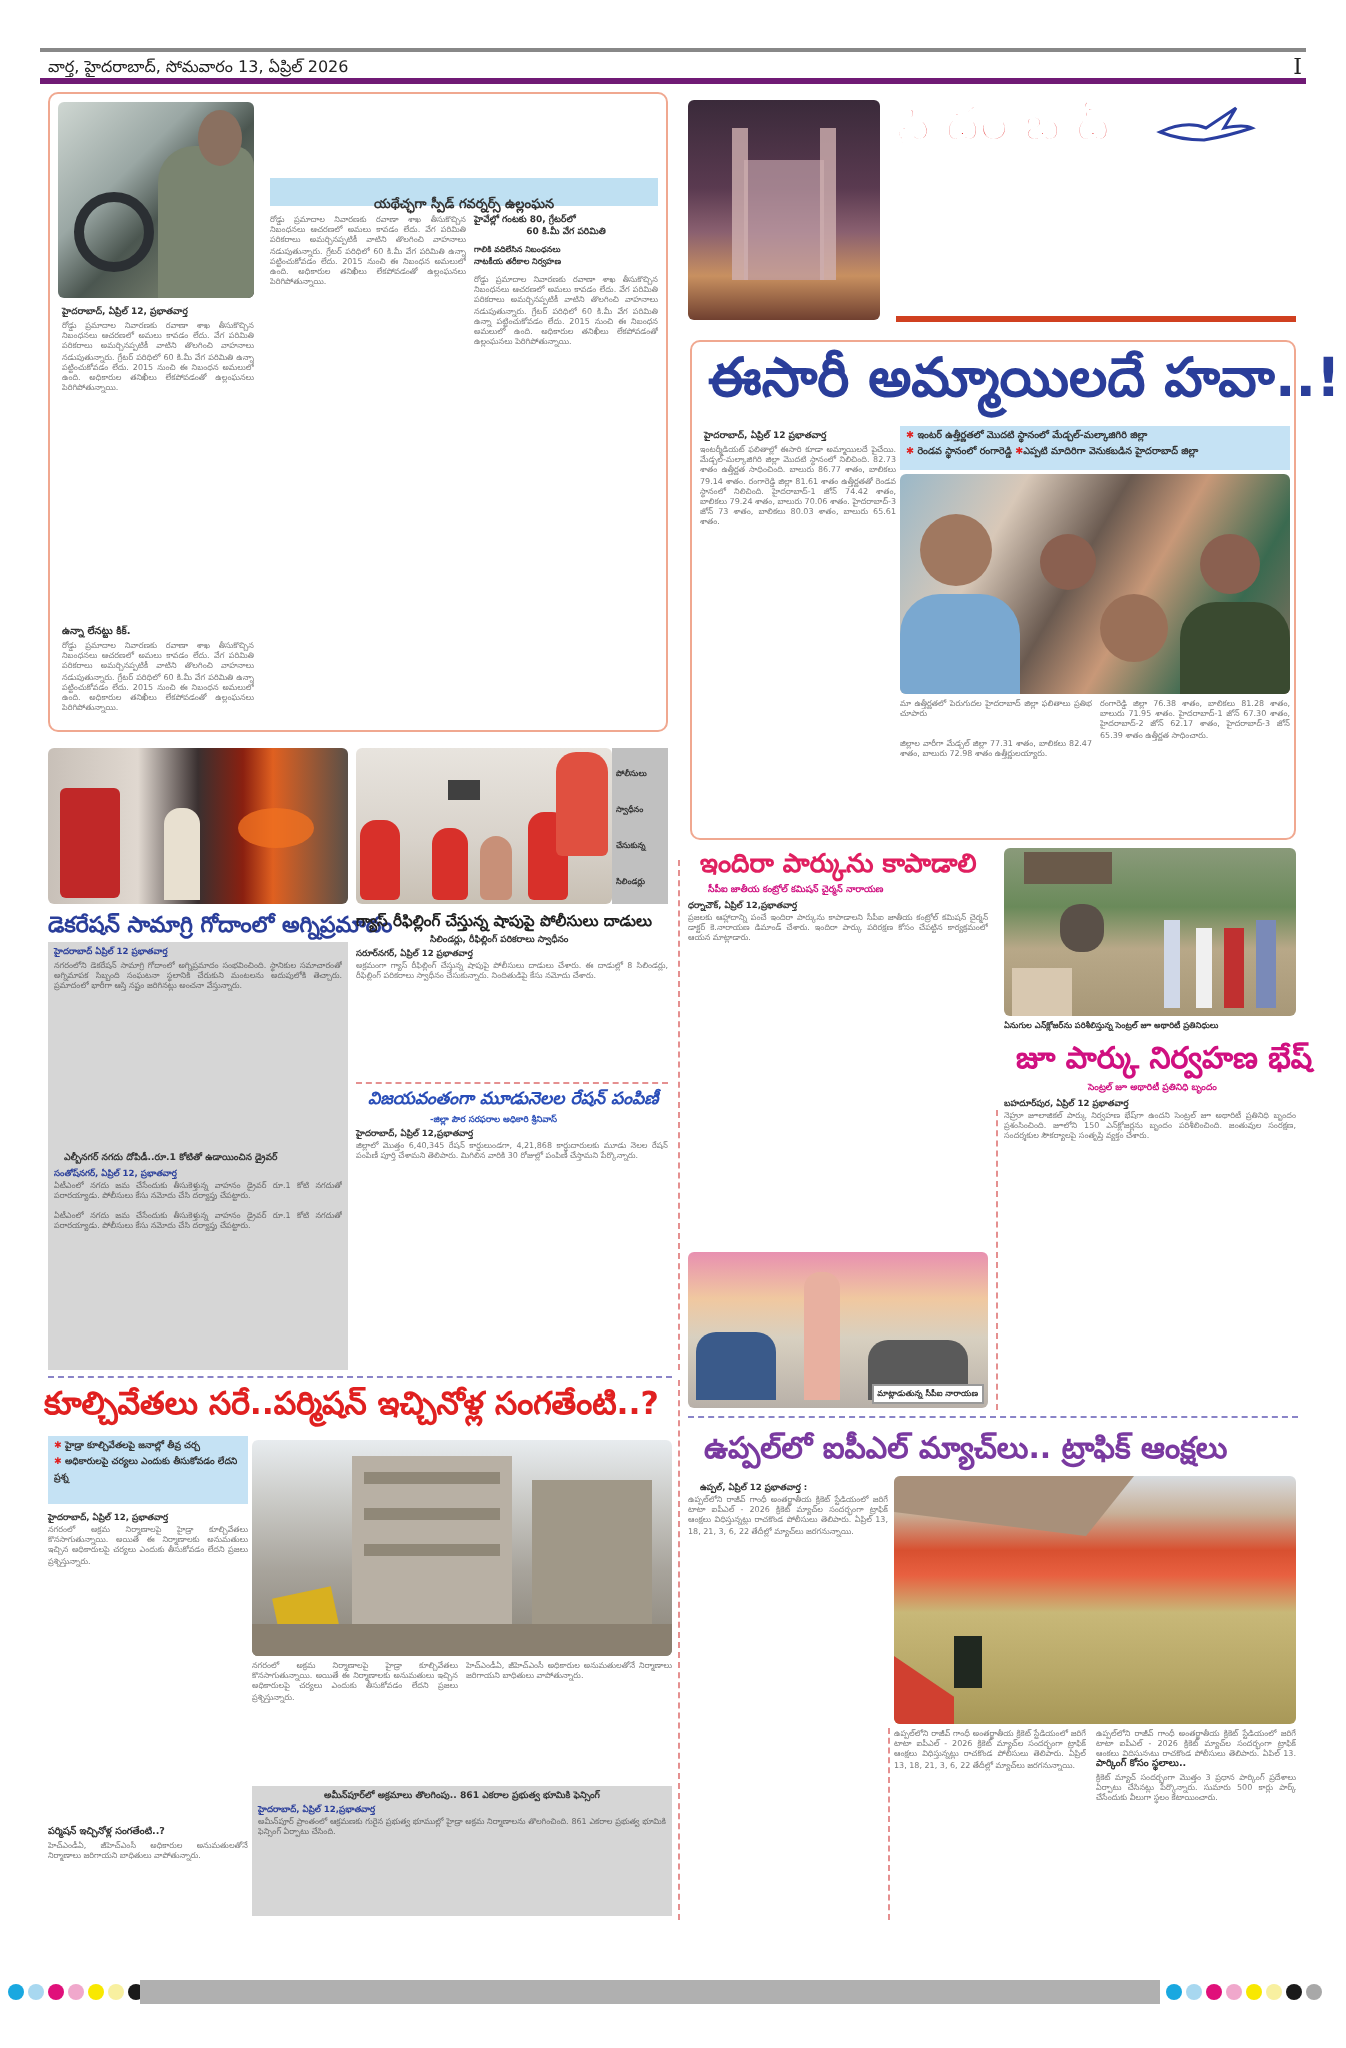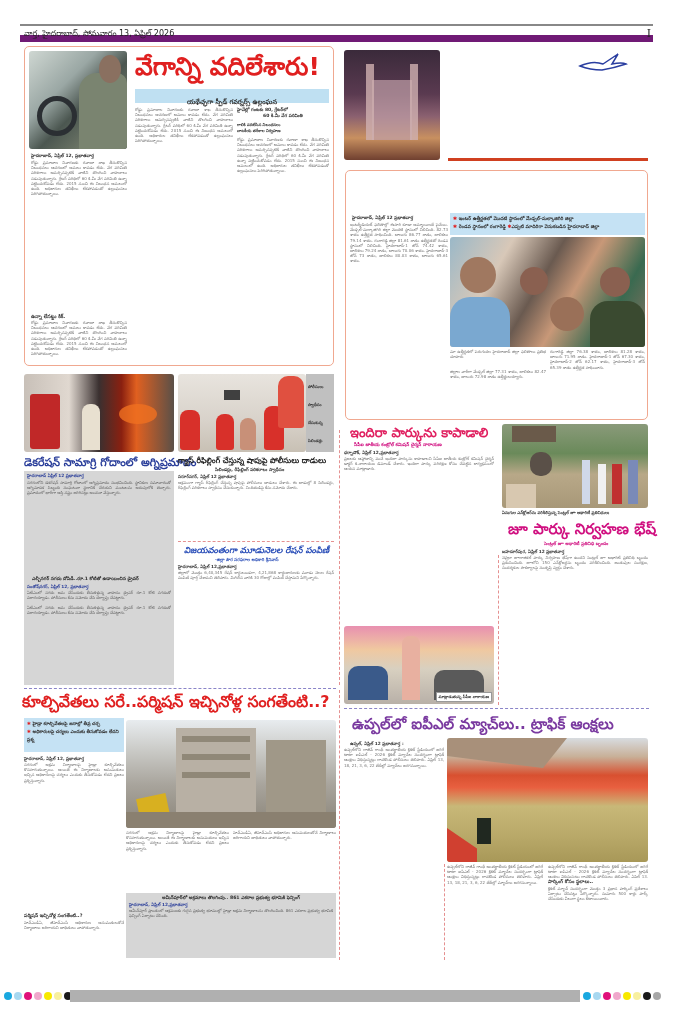--- a/index.html
+++ b/index.html
@@ -1,18 +1,18 @@
 <!DOCTYPE html>
 <html><head>
 <meta charset="utf-8">
 <style>
 *{box-sizing:border-box;margin:0;padding:0}
 body{width:673px;height:1024px;background:#fff;font-family:"DejaVu Sans",sans-serif;position:relative;overflow:hidden;color:#333}
 .abs{position:absolute}
-.hdr{left:20px;top:24px;width:633px;height:18px;border-top:2px solid #888;border-bottom:7px solid #701a75;font-size:8px;line-height:15px;color:#222;padding-left:4px}
+.hdr{left:20px;top:24px;width:633px;height:18px;border-top:2px solid #888;border-bottom:3px solid #701a75;font-size:8px;line-height:15px;color:#222;padding-left:4px}
 .hdr .pg{position:absolute;right:2px;top:0;font-family:"DejaVu Serif",serif;font-size:11px}
 .box{border:1.5px solid #f0a890;border-radius:5px;background:#fff}
 .txt{font-size:4px;line-height:5.2px;color:#777;overflow:hidden;text-align:justify}
 .dash-h{border-top:1.5px dashed #8a84c8}
 .dash-v{border-left:1.5px dashed #e59090}
 .h-red{color:#e02020;font-weight:bold;white-space:nowrap}
 .h-blue{color:#2a3e9a;font-weight:bold;white-space:nowrap}
 .h-mag{color:#d01080;font-weight:bold;white-space:nowrap}
 .h-purp{color:#7a3aa0;font-weight:bold;white-space:nowrap}
 .bold-sm{font-size:5.5px;font-weight:bold;color:#333;white-space:nowrap}
@@ -27,21 +27,20 @@
   <span>వార్త, హైదరాబాద్, సోమవారం 13, ఏప్రిల్ 2026</span>
   <span class="pg">I</span>
 </div>
 
 <div class="abs box" style="left:24px;top:46px;width:310px;height:320px;">
   <div class="abs photo" style="left:4px;top:4px;width:98px;height:98px;background:linear-gradient(135deg,#cfd7d2 0%,#9aa7a4 35%,#4b5650 55%,#6c7566 75%,#2d3330 100%);">
     <div class="abs" style="left:8px;top:45px;width:40px;height:40px;border:5px solid #2b2f33;border-radius:50%;"></div>
     <div class="abs" style="left:50px;top:22px;width:48px;height:76px;background:#7a8470;border-radius:18px 10px 0 0;"></div>
     <div class="abs" style="left:70px;top:4px;width:22px;height:28px;background:#8a7060;border-radius:50%;"></div>
   </div>
-  <div class="abs h-red" style="left:110px;top:4px;font-size:25px;line-height:32px;">వేగాన్ని వదిలేశారు!</div>
   <div class="abs" style="left:110px;top:42px;width:194px;height:14px;background:#bfe0f2;text-align:center;">
     <span class="bold-sm" style="font-size:6.5px;line-height:14px;">యథేచ్ఛగా స్పీడ్ గవర్నర్స్ ఉల్లంఘన</span>
   </div>
   <div class="abs txt" style="left:110px;top:60px;width:98px;height:250px;">రోడ్డు ప్రమాదాల నివారణకు రవాణా శాఖ తీసుకొచ్చిన నిబంధనలు ఆచరణలో అమలు కావడం లేదు. వేగ పరిమితి పరికరాలు అమర్చినప్పటికీ వాటిని తొలగించి వాహనాలు నడుపుతున్నారు. గ్రేటర్ పరిధిలో 60 కి.మీ వేగ పరిమితి ఉన్నా పట్టించుకోవడం లేదు. 2015 నుంచి ఈ నిబంధన అమలులో ఉంది. అధికారుల తనిఖీలు లేకపోవడంతో ఉల్లంఘనలు పెరిగిపోతున్నాయి.</div>
   <div class="abs" style="left:212px;top:60px;width:92px;">
     <div class="bold-sm" style="font-size:4.5px;">హైవేల్లో గంటకు 80, గ్రేటర్‌లో</div>
     <div class="bold-sm" style="font-size:4.5px;text-align:center;">60 కి.మీ వేగ పరిమితి</div>
     <div class="bold-sm" style="font-size:4px;margin-top:3px;">గాలికి వదిలేసిన నిబంధనలు</div>
     <div class="bold-sm" style="font-size:4px;">నాటకీయ తరీకాల నిర్వహణ</div>
   </div>
@@ -53,29 +52,31 @@
   <div class="abs bold-sm" style="left:6px;top:266px;font-size:5px;">ఉన్నా లేనట్టు కిక్.</div>
   <div class="abs txt" style="left:6px;top:273px;width:96px;height:40px;">రోడ్డు ప్రమాదాల నివారణకు రవాణా శాఖ తీసుకొచ్చిన నిబంధనలు ఆచరణలో అమలు కావడం లేదు. వేగ పరిమితి పరికరాలు అమర్చినప్పటికీ వాటిని తొలగించి వాహనాలు నడుపుతున్నారు. గ్రేటర్ పరిధిలో 60 కి.మీ వేగ పరిమితి ఉన్నా పట్టించుకోవడం లేదు. 2015 నుంచి ఈ నిబంధన అమలులో ఉంది. అధికారుల తనిఖీలు లేకపోవడంతో ఉల్లంఘనలు పెరిగిపోతున్నాయి.</div>
 </div>
 
 <div class="abs" style="left:340px;top:46px;width:313px;height:118px;">
   <div class="abs photo" style="left:4px;top:4px;width:96px;height:110px;background:linear-gradient(180deg,#3a2a3a 0%,#5a3a50 40%,#8a6070 60%,#c89060 80%,#704030 100%);">
     <div class="abs" style="left:28px;top:30px;width:40px;height:60px;background:#c0a0a8;opacity:.7;"></div>
     <div class="abs" style="left:22px;top:14px;width:8px;height:76px;background:#d0b0b0;opacity:.8;"></div>
     <div class="abs" style="left:66px;top:14px;width:8px;height:76px;background:#d0b0b0;opacity:.8;"></div>
   </div>
+  <div class="abs" style="left:108px;top:2px;font-size:24px;font-weight:bold;color:#e02020;-webkit-text-stroke:1px #fff;">హైదరాబాద్</div>
   <div class="abs" style="left:238px;top:6px;width:50px;height:22px;">
     <svg width="50" height="22" viewBox="0 0 50 22">
         <path d="M2 14 Q15 8 25 12 L40 2 L34 12 Q44 10 48 12 Q36 16 24 18 Q12 18 2 14Z" fill="none" stroke="#2a3ea0" stroke-width="1.5"></path>
       </svg>
   </div>
   <div class="abs" style="left:108px;top:112px;width:200px;height:3px;background:#d04020;"></div>
 </div>
 
 <div class="abs box" style="left:345px;top:170px;width:303px;height:250px;">
+  <div class="abs h-blue" style="left:8px;top:2px;font-size:27px;line-height:34px;">ఈసారీ అమ్మాయిలదే హవా..!</div>
   <div class="abs bold-sm" style="left:6px;top:44px;font-size:4.5px;">హైదరాబాద్, ఏప్రిల్ 12 ప్రభాతవార్త</div>
   <div class="abs txt" style="left:4px;top:51px;width:98px;height:195px;">ఇంటర్మీడియట్ ఫలితాల్లో ఈసారి కూడా అమ్మాయిలదే పైచేయి. మేడ్చల్-మల్కాజిగిరి జిల్లా మొదటి స్థానంలో నిలిచింది. 82.73 శాతం ఉత్తీర్ణత సాధించింది. బాలురు 86.77 శాతం, బాలికలు 79.14 శాతం. రంగారెడ్డి జిల్లా 81.61 శాతం ఉత్తీర్ణతతో రెండవ స్థానంలో నిలిచింది. హైదరాబాద్-1 జోన్ 74.42 శాతం, బాలికలు 79.24 శాతం, బాలురు 70.06 శాతం. హైదరాబాద్-3 జోన్ 73 శాతం, బాలికలు 80.03 శాతం, బాలురు 65.61 శాతం.</div>
   <div class="abs" style="left:104px;top:42px;width:195px;height:22px;background:#c5e2f4;padding:2px 3px;">
     <div class="bold-sm" style="font-size:4.8px;line-height:8px;"><span style="color:#e02020">✱ </span><span>ఇంటర్ ఉత్తీర్ణతలో మొదటి స్థానంలో మేడ్చల్-మల్కాజిగిరి జిల్లా</span></div>
     <div class="bold-sm" style="font-size:4.8px;line-height:8px;"><span style="color:#e02020">✱ </span><span>రెండవ స్థానంలో రంగారెడ్డి</span><span style="color:#e02020"> ✱</span><span>ఎప్పటి మాదిరిగా వెనుకబడిన హైదరాబాద్ జిల్లా</span></div>
   </div>
   <div class="abs photo" style="left:104px;top:66px;width:195px;height:110px;background:linear-gradient(120deg,#9ab8c8 0%,#d8c8b8 25%,#6a5a50 45%,#c89878 60%,#3a6a50 80%,#8a7060 100%);">
     <div class="abs" style="left:10px;top:20px;width:36px;height:36px;border-radius:50%;background:#a07860;"></div>
     <div class="abs" style="left:0;top:60px;width:60px;height:50px;background:#7aa8d0;border-radius:20px 20px 0 0;"></div>
     <div class="abs" style="left:70px;top:30px;width:28px;height:28px;border-radius:50%;background:#8a6050;"></div>

